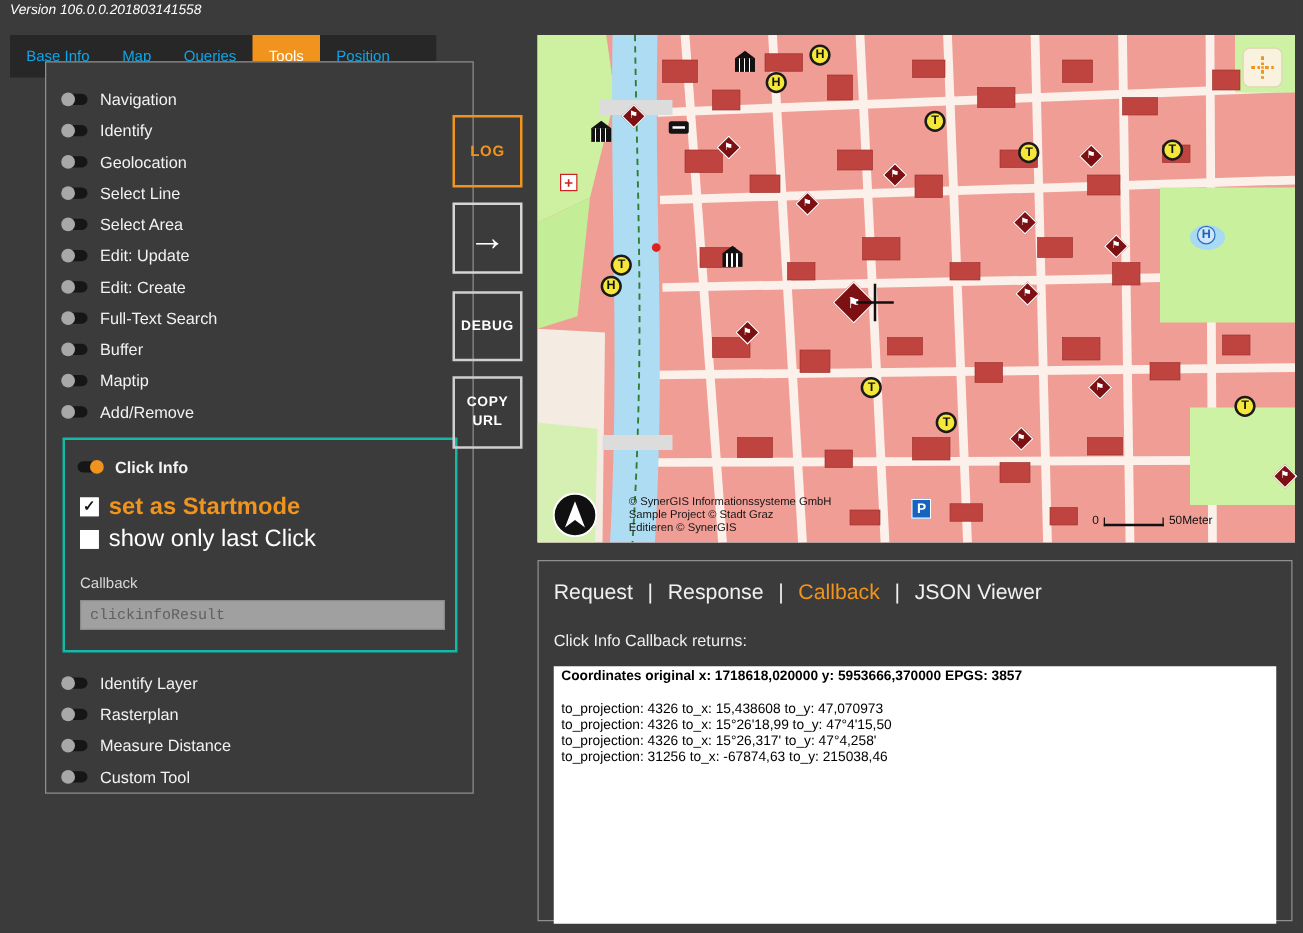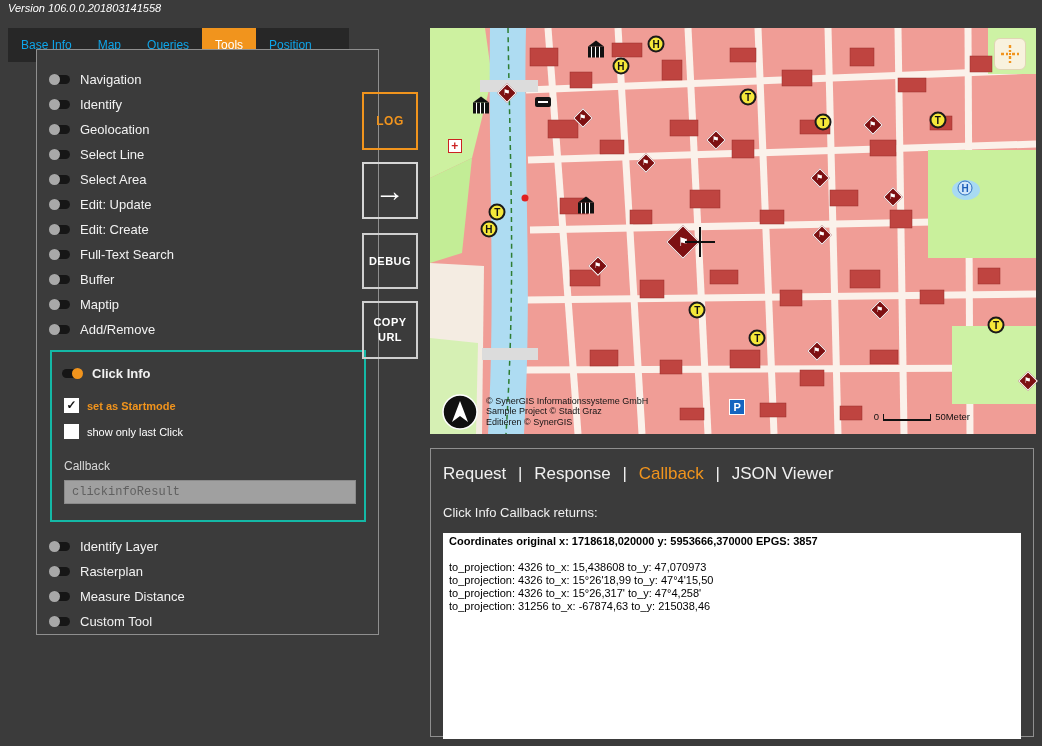--- a/index.html
+++ b/index.html
@@ -20,21 +20,21 @@
   .toggle{width:20px;height:9px;background:#161616;border-radius:5px;position:relative;flex:0 0 auto;}
   .toggle::after{content:"";position:absolute;width:11px;height:11px;border-radius:50%;background:#a8a8a8;left:-1px;top:-1px;}
   .toggle.on::after{left:auto;right:-1px;background:#f1941d;}
   .clickinfo-box{margin:8px 12px 12px 13px;width:316px;border:2px solid #14b8a6;padding:10px 10px 16px 8px;box-sizing:border-box;}
   .clickinfo-box .trow{padding-left:2px;height:22px;}
   .bold{font-weight:bold;}
   .cbrow{display:flex;align-items:center;gap:8px;height:21px;margin-top:5px;padding-left:4px;cursor:pointer;}
   .cbrow.first{margin-top:11px;}
   .checkbox{width:13px;height:13px;background:#fff;border:1px solid #fff;font-size:12px;line-height:12px;color:#111;text-align:center;flex:0 0 auto;}
   .checkbox.checked::after{content:"✓";font-weight:bold;}
-  .cblabel{font-size:11px;color:#fff;}
+  .cblabel{font-size:19px;color:#fff;}
   .cblabel.orange{color:#f1941d;font-weight:bold;}
   .cb-label{margin:17px 0 7px 4px;font-size:12px;color:#d8d8d8;}
   .cb-input{display:block;margin-left:4px;width:292px;height:24px;background:#a0a0a0;border:1px solid #8a8a8a;color:#606060;font-size:12px;padding:0 7px;box-sizing:border-box;font-family:Liberation Mono, monospace;}
   .bottom-items{margin-top:12px;}
   
   .sbtn{position:absolute;left:362px;width:56px;display:flex;align-items:center;justify-content:center;text-align:center;
         background:transparent;color:#fff;border:2px solid #cfcfcf;box-sizing:border-box;
         font-size:11px;font-weight:bold;letter-spacing:.5px;cursor:pointer;}
   #log{top:92px;height:58px;border-color:#f1941d;color:#f1941d;font-size:12px;}
   #arrow{top:162px;height:57px;font-size:30px;border-color:#d6d6d6;}
@@ -59,21 +59,21 @@
   .p{width:16px;height:16px;background:#1565c0;border:1px solid #fff;color:#fff;font-size:11px;font-weight:bold;line-height:14px;text-align:center;}
   .rc{width:14px;height:14px;background:#fff;border:1px solid #cc2222;color:#cc2222;font-weight:bold;font-size:12px;line-height:12px;text-align:center;}
   .rc::after{content:"+";}
   .tgt{width:30px;height:30px;}
   .tgt::before{content:"";position:absolute;left:0;top:14px;width:30px;height:2px;background:#101010;}
   .tgt::after{content:"";position:absolute;top:0;left:14px;height:30px;width:2px;background:#101010;}
   .dot{width:7px;height:7px;border-radius:50%;background:#e02020;}
   .mapctl{position:absolute;right:10px;top:10px;width:30px;height:30px;background:#f8f2de;border:1px solid #e0d5b4;border-radius:6px;
           display:flex;align-items:center;justify-content:center;cursor:pointer;}
   .compass{position:absolute;left:12px;bottom:4px;width:36px;height:36px;}
-  .attrib{position:absolute;left:56px;bottom:7px;font-size:9px;line-height:10.5px;color:#141414;}
+  .attrib{position:absolute;left:73px;bottom:7px;font-size:9px;line-height:10.5px;color:#141414;}
   .scale{position:absolute;right:66px;bottom:12px;display:flex;align-items:flex-end;gap:4px;font-size:9.5px;color:#111;}
   .scaleline{width:46px;height:5px;border-left:1.5px solid #111;border-right:1.5px solid #111;border-bottom:2px solid #111;margin-bottom:1px;}
   
   .rpanel{position:absolute;left:430px;top:448px;width:604px;height:289px;border:1px solid #8f8f8f;box-sizing:border-box;padding:12px;background:#3b3b3b;}
   .rtabs{font-size:17px;color:#f0f0f0;margin-top:3px;}
   .rtabs span{cursor:pointer;}
   .rtabs .sep{margin:0 7px;cursor:default;}
   .rtabs .active{color:#f1941d;}
   .rheading{margin-top:21px;font-size:13px;color:#f0f0f0;}
   .routput{margin-top:13px;height:206px;background:#fff;color:#000;font-size:11px;line-height:13px;padding:2px 6px;box-sizing:border-box;overflow:hidden;}

